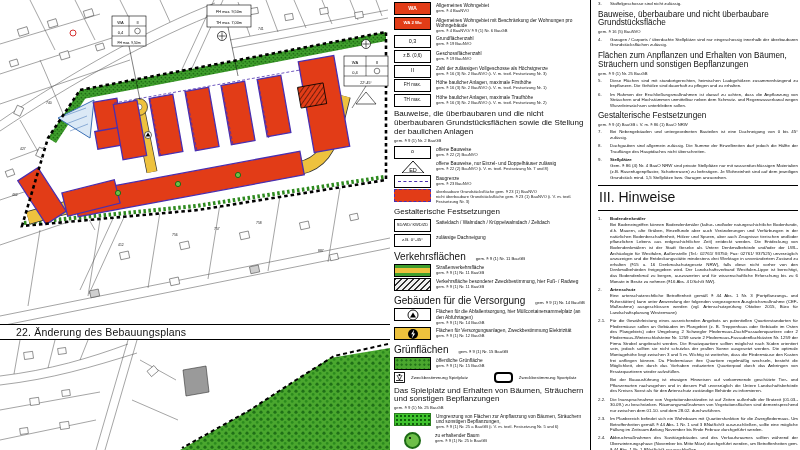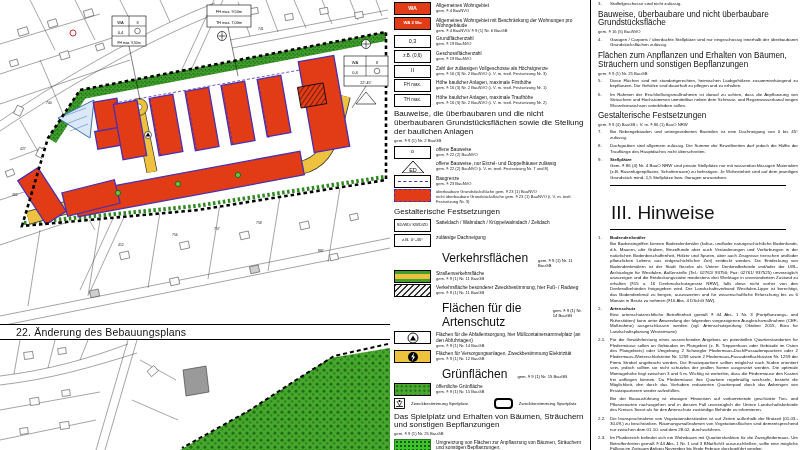--- a/index.html
+++ b/index.html
@@ -18,21 +18,21 @@
               padding:2px 3px 6px 4px;box-sizing:border-box;background:#fff;}
   .lrow{display:flex;gap:5px;margin-bottom:1.6px;align-items:flex-start;}
   .lsym{width:37px;min-width:37px;height:13px;border:0.8px solid #000;box-sizing:border-box;
         display:flex;align-items:center;justify-content:center;font-size:5.4px;background:#fff;
         text-align:center;line-height:1.05;overflow:hidden;}
   .ltext{font-size:4.8px;line-height:1.15;color:#111;padding-top:1px;}
   .lsub{font-size:4.1px;color:#222;margin-top:.5px;}
   .lhead{font-size:8px;color:#111;margin:3.5px 0 2px;line-height:1.12;}
   .lhead-sub{font-size:4.2px;color:#222;margin:-1px 0 2.5px;}
   .headrow{display:flex;align-items:baseline;gap:10px;margin:4px 0 2px;}
-  .headrow .ht{font-size:12px;margin-left:48px;} .headrow .hsub{font-size:4.2px;}
+  .headrow .ht{font-size:10px;} .headrow .hsub{font-size:4.2px;}
   .sym-red{background:#e23c17;color:#fff;font-weight:bold;}
   .sym-red2{background:#e23c17;color:#fff;font-weight:bold;font-size:4.3px;}
   .sym-noborder{border:none;}
   .sym-bau{background:#e23c17;border:1.4px dashed #4a2fb0;}
   .sym-dach{font-size:4px;}
   .sym-strasse{background:#edc23d;box-shadow:inset 0 3px 0 #3f9e2c, inset 0 -3px 0 #3f9e2c;}
   .sym-radweg{background:repeating-linear-gradient(135deg,#333 0 1.2px,#f2f2f2 1.2px 4.2px);}
   .sym-elektro{background:#edc23d;}
   .sym-gruen{background-color:#4aa72e;background-image:radial-gradient(#1f6f17 1.1px,rgba(0,0,0,0) 1.2px);background-size:4.5px 4.5px;}
   .sym-anpflanz{background-color:#3fc32d;background-image:radial-gradient(#0f5e0c 1px,rgba(0,0,0,0) 1.1px);background-size:4px 4px;border-color:#2a7d1e;}
@@ -46,22 +46,22 @@
   .pairrow .gap{width:14px;}
   
   .sep{position:absolute;left:590px;top:0;width:1px;height:450px;background:#000;}
   .notes-col{position:absolute;left:591px;top:0;width:209px;height:450px;overflow:hidden;
              padding:1px 2px 0 7px;box-sizing:border-box;background:#fff;}
   .np{display:flex;gap:3px;margin-bottom:2.6px;font-size:4.4px;line-height:1.28;color:#111;text-align:justify;}
   .nnum{min-width:9px;}
   .ntitle{display:block;margin-bottom:.6px;}
   .nh{font-size:8.2px;line-height:1.08;margin:4px 0 1px;color:#111;}
   .nh-sub{font-size:4.2px;margin:0 0 2.2px;color:#222;}
-  .hinweise{font-size:19px;color:#111;border-top:1px solid #000;border-bottom:1px solid #000;
-            padding:16px 0 5px 1px;margin:5px 12px 5px;}
+  .hinweise{font-size:14px;color:#111;border-top:1px solid #000;border-bottom:1px solid #000;
+            padding:3px 0 5px 1px;margin:5px 0 5px;}
   svg text{font-family:"Liberation Sans",sans-serif;}
 </style>
 </head>
 <body>
 
 <div class="page">
 
   <div class="map-col">
 
     <svg class="topmap" width="390" height="324" viewBox="0 0 390 324">
@@ -432,21 +432,21 @@
     </div>
     <div class="lrow">
       <div class="lsym sym-radweg"></div>
       <div class="ltext">
           <div>Verkehrsfläche besonderer Zweckbestimmung, hier Fuß- / Radweg</div>
           <div class="lsub">gem. § 9 (1) Nr. 11 BauGB</div>
         </div>
     </div>
 
     <div class="headrow">
-      <span class="ht">Flächen für die Artenschutz</span>
+      <span class="ht">Gebäuden für die Versorgung</span>
         <span class="hsub">gem. § 9 (1) Nr. 14 BauGB</span>
     </div>
     <div class="lrow">
       <div class="lsym">
         <svg width="14" height="12" viewBox="0 0 14 12">
             <circle cx="7" cy="6" r="5" fill="#fff" stroke="#000" stroke-width="0.9"></circle>
             <polygon points="7,3.4 10,8.4 4,8.4" fill="#000"></polygon>
           </svg>
       </div>
       <div class="ltext">

